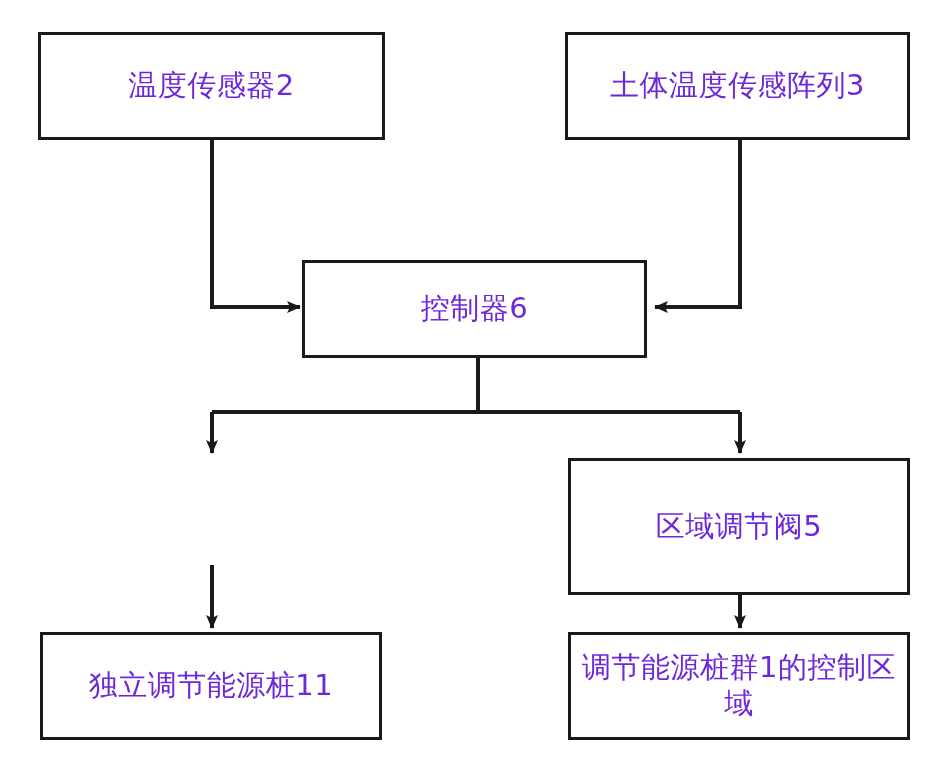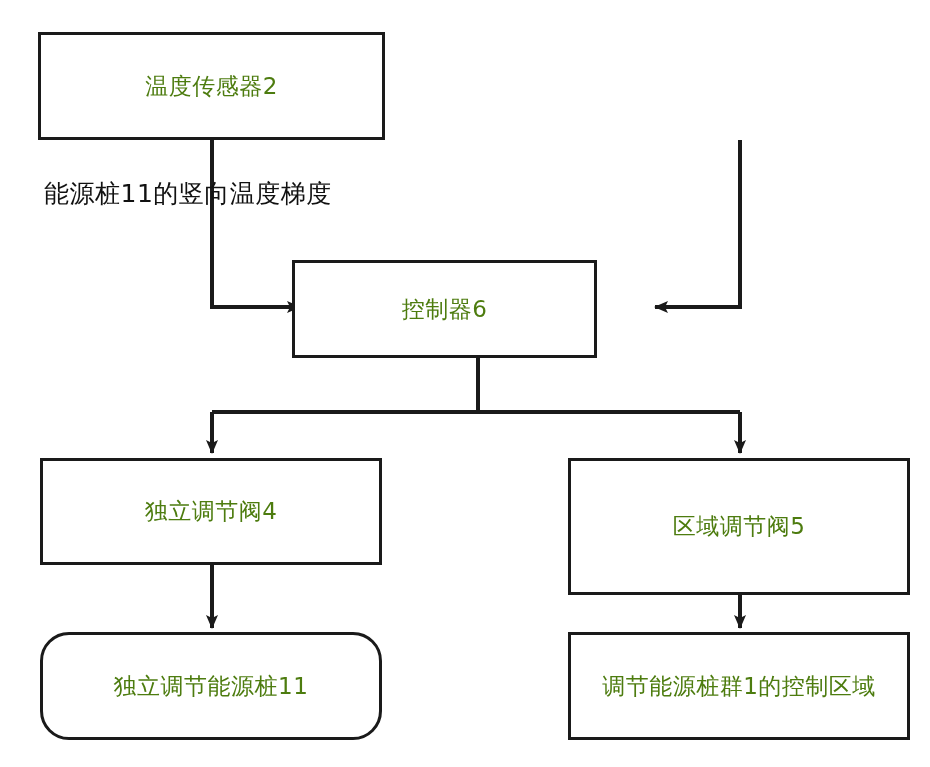--- a/index.html
+++ b/index.html
@@ -19,37 +19,37 @@
   }
   .node {
     position: absolute;
     box-sizing: border-box;
     border: 3px solid #1a1a1a;
     background: #ffffff;
     display: flex;
     align-items: center;
     justify-content: center;
     text-align: center;
-    color: #4d7c0f;
-    font-size: 23px;
+    color: #6d28d9;
+    font-size: 29px;
     line-height: 1.24;
     letter-spacing: 0.5px;
     padding: 12px 8px;
   }
   .node .label {
     display: block;
     width: 100%;
   }
   
   #node-temp-sensor   { left: 38px;  top: 32px;  width: 347px; height: 108px; }
   #node-soil-array    { left: 565px; top: 32px;  width: 345px; height: 108px; }
-  #node-controller    { left: 292px; top: 260px; width: 305px; height: 98px; text-align: center;  }
+  #node-controller    { left: 302px; top: 260px; width: 345px; height: 98px; text-align: center;  }
   #node-indep-valve   { left: 40px;  top: 458px; width: 342px; height: 107px; }
   #node-zone-valve    { left: 568px; top: 458px; width: 342px; height: 137px; }
-  #node-indep-pile    { left: 40px;  top: 632px; width: 342px; height: 108px; border-radius: 29px; }
+  #node-indep-pile    { left: 40px;  top: 632px; width: 342px; height: 108px; }
   #node-pile-group    { left: 568px; top: 632px; width: 342px; height: 108px; text-align: center; }
 
   
   #connectors {
     position: absolute;
     left: 0;
     top: 0;
     width: 930px;
     height: 767px;
     pointer-events: none;
@@ -99,37 +99,36 @@
 
     <path d="M212,565 L212,628" fill="none" stroke="#1a1a1a" stroke-width="4" marker-end="url(#arrow-down)"></path>
 
     <path d="M740,565 L740,628" fill="none" stroke="#1a1a1a" stroke-width="4" marker-end="url(#arrow-down)"></path>
   </svg>
 
   <div class="node" id="node-temp-sensor">
     <span class="label">温度传感器2</span>
   </div>
 
+  <div class="node" id="node-soil-array">
+    <span class="label">土体温度传感阵列3</span>
+  </div>
 
   <div class="node" id="node-controller">
     <span class="label">控制器6</span>
   </div>
 
-  <div class="node" id="node-indep-valve">
-    <span class="label">独立调节阀4</span>
-  </div>
 
   <div class="node" id="node-zone-valve">
     <span class="label">区域调节阀5</span>
   </div>
 
   <div class="node" id="node-indep-pile">
     <span class="label">独立调节能源桩11</span>
   </div>
 
   <div class="node" id="node-pile-group">
     <span class="label">调节能源桩群1的控制区域</span>
   </div>
 
-  <div class="edge-label" id="edge-label-left">能源桩11的竖向温度梯度</div>
 
 
 </div>
 
 </body></html>

